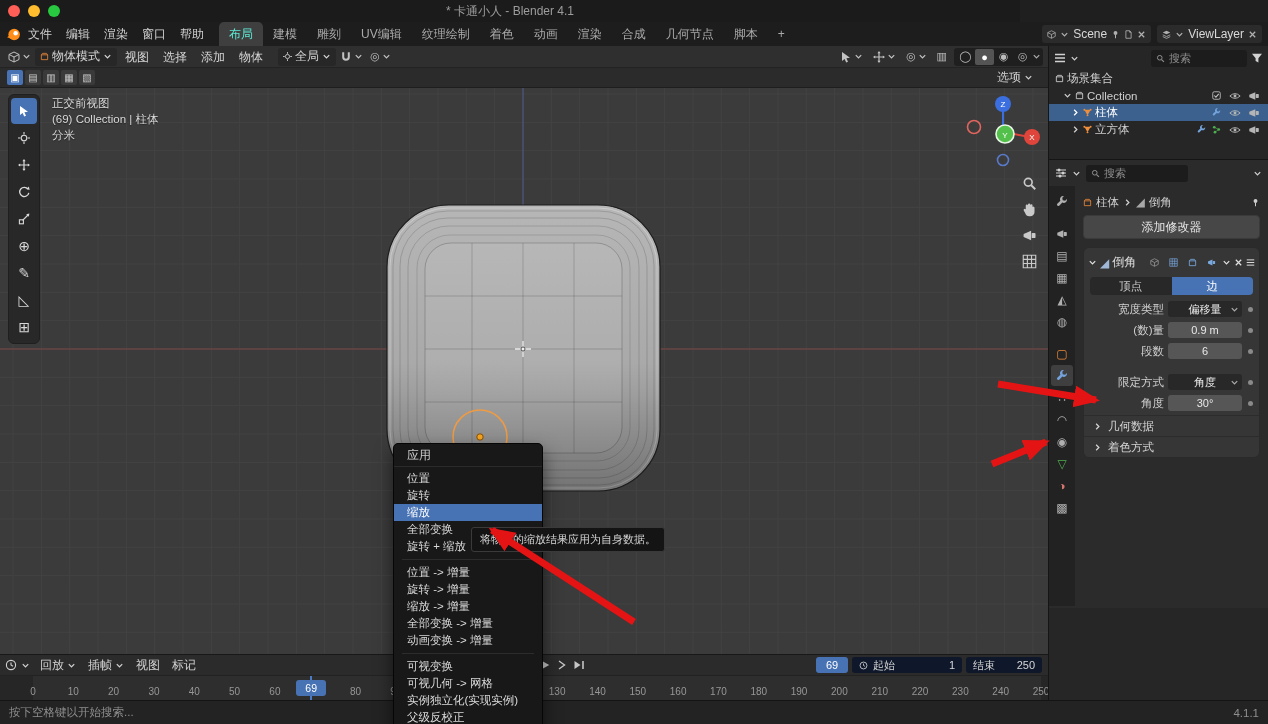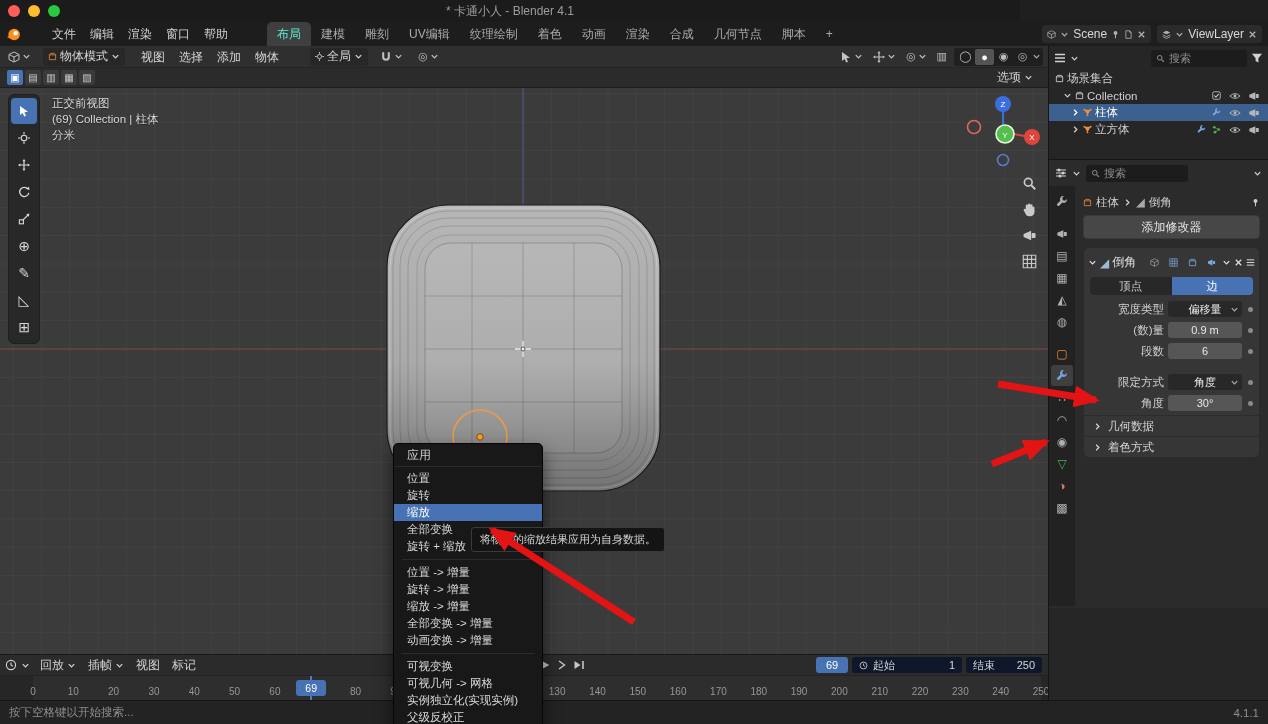--- a/index.html
+++ b/index.html
@@ -13,32 +13,32 @@
   svg use{color:inherit;}
 
   
   #titlebar{left:0;top:0;width:1020px;height:22px;background:#1b1b1b;border-bottom:1px solid #0d0d0d;
             display:flex;align-items:center;}
   .tl{width:12px;height:12px;border-radius:50%;margin-left:8px;}
   .tl.red{background:#ff5f57}.tl.yellow{background:#febc2e}.tl.green{background:#28c840}
   #win-title{position:absolute;left:0;right:0;text-align:center;color:#9d9d9d;font-size:12px;pointer-events:none;}
 
   
-  #topbar{left:0;top:22px;width:1268px;height:24px;background:#1d1d1d;display:flex;align-items:center;padding:0 6px;box-sizing:border-box;gap:24px;}
+  #topbar{left:0;top:22px;width:1268px;height:24px;background:#1d1d1d;display:flex;align-items:center;padding:0 6px;box-sizing:border-box;}
   .menu-item{padding:0 7px;height:20px;line-height:20px;border-radius:3px;color:#cfcfcf;white-space:nowrap;}
   .ws-tab{padding:0 10px;height:24px;line-height:24px;color:#ababab;border-radius:5px 5px 0 0;white-space:nowrap;}
   .ws-tab.active{background:#3f3f3f;color:#5eead4;}
   #tb-tabs{display:flex;margin-left:8px;}
   #tb-right{margin-left:auto;display:flex;gap:6px;align-items:center;}
   .hdr-field{display:flex;align-items:center;gap:4px;background:#2b2b2b;border-radius:3px;height:18px;padding:0 5px;color:#d8d8d8;}
   .hdr-field .ic{color:#b0b0b0;}
 
   
   #vp-header{left:0;top:46px;width:1048px;height:22px;background:#2f2f2f;border-bottom:1px solid #232323;
-             display:flex;align-items:center;gap:9px;padding:0 5px;box-sizing:border-box;}
+             display:flex;align-items:center;gap:1px;padding:0 5px;box-sizing:border-box;}
   .vh-btn{display:flex;align-items:center;gap:3px;height:18px;padding:0 5px;border-radius:3px;background:#272727;color:#d6d6d6;}
   .vh-menu{padding:0 7px;height:18px;line-height:18px;border-radius:3px;color:#d6d6d6;}
   .vh-sep{width:6px;}
   #vp-right{margin-left:auto;display:flex;align-items:center;gap:4px;}
   .icon-dd{display:flex;align-items:center;gap:2px;height:18px;padding:0 3px;border-radius:3px;color:#c2c2c2;}
   .shade-group{display:flex;align-items:center;background:#1f1f1f;border-radius:3px;height:18px;padding:0 2px;}
   .shade-it{width:19px;height:16px;display:flex;align-items:center;justify-content:center;border-radius:2px;color:#bdbdbd;font-size:11px;}
   .shade-it.active{background:#545454;color:#fff;}
 
   #tool-settings{left:0;top:68px;width:1048px;height:20px;background:#2b2b2b;border-bottom:1px solid #1e1e1e;

